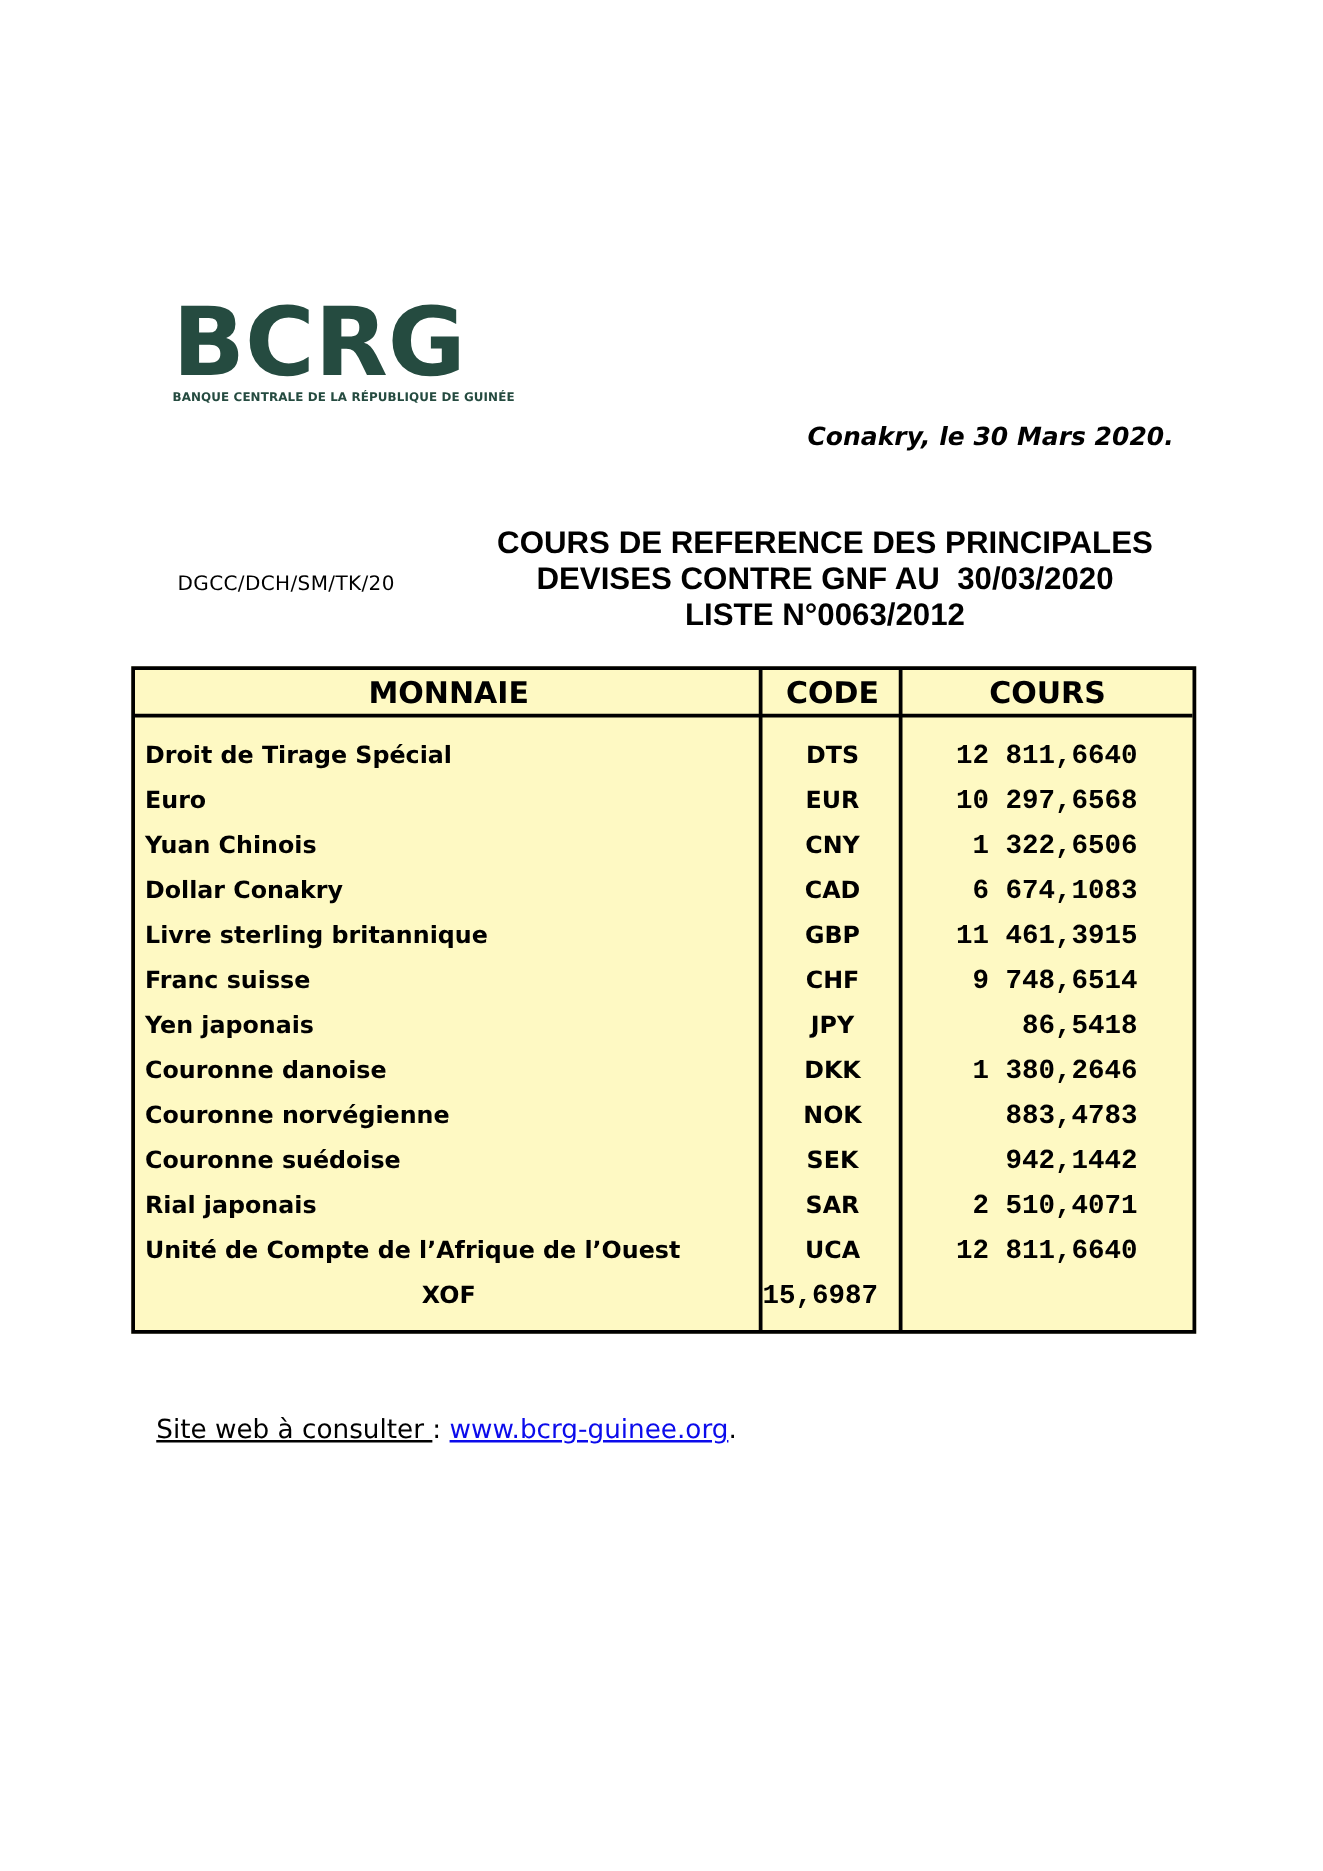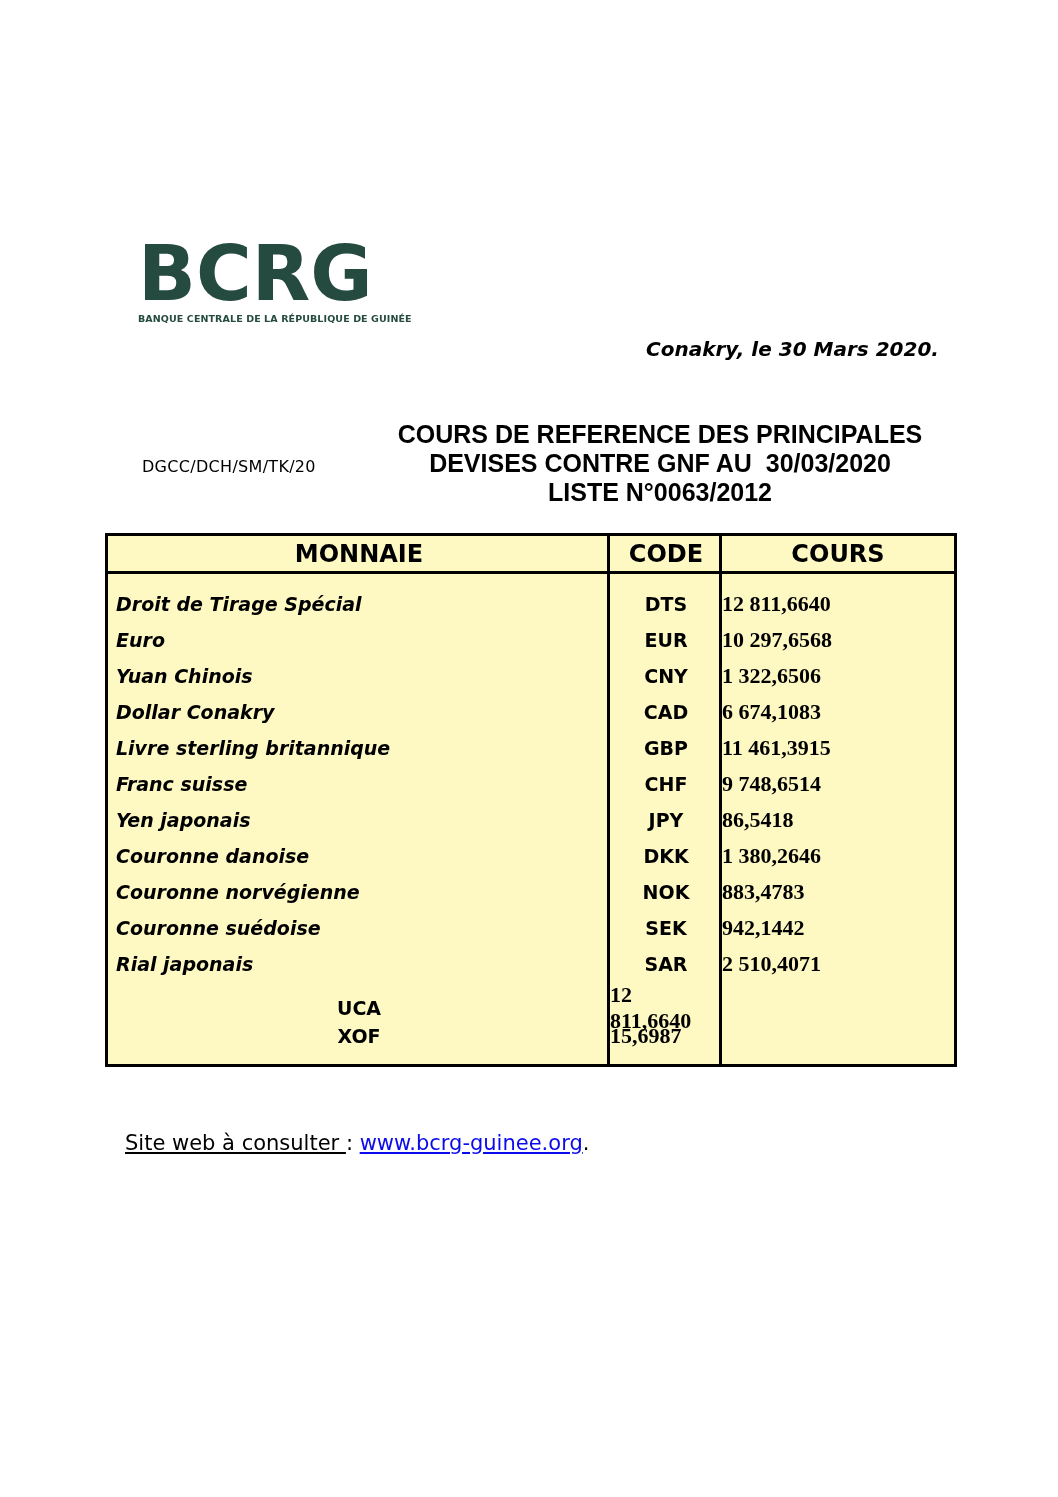--- a/index.html
+++ b/index.html
@@ -51,25 +51,25 @@
   .thead {
     display:grid; grid-template-columns:502px 112px 1fr;
     height:35px; border-bottom:3px solid #000; align-items:center;
   }
   .th { text-align:center; font-weight:bold; font-size:24px; }
   .tbody { padding:12px 0 10px 0; }
   .trow {
     display:grid; grid-template-columns:502px 112px 1fr;
     height:36px; align-items:center;
   }
-  .td-monnaie { padding-left:8px; font-weight:bold; font-size:19px; white-space:nowrap;font-style:italic; }
+  .td-monnaie { padding-left:8px; font-weight:bold; font-size:19px; white-space:nowrap; }
   .td-code    { text-align:center; font-weight:bold; font-size:19px; }
   .td-cours   {
-    text-align:left; padding-right:29px;
-    font-family:Liberation Serif, serif; font-weight:bold; font-size:22px;
+    text-align:right; padding-right:44px;
+    font-family:Liberation Mono, monospace; font-weight:bold; font-size:22px;
   }
 
   
   .footer {
     position:absolute; left:125px; top:1131px;
     font-size:21px; font-weight:normal; white-space:pre;
   }
   .site-label { text-decoration:underline; }
   .site-link  { color:#0b0beb; text-decoration:underline; cursor:pointer; }
 </style>
@@ -185,20 +185,21 @@
         <div class="td-monnaie">Couronne suédoise</div>
         <div class="td-code">SEK</div>
         <div class="td-cours">942,1442</div>
       </div>
       <div class="trow">
         <div class="td-monnaie">Rial japonais</div>
         <div class="td-code">SAR</div>
         <div class="td-cours">2 510,4071</div>
       </div>
       <div class="trow">
+        <div class="td-monnaie">Unité de Compte de l’Afrique de l’Ouest</div>
         <div class="td-code">UCA</div>
         <div class="td-cours">12 811,6640</div>
       </div>
       <div class="trow">
         <div class="td-code">XOF</div>
         <div class="td-cours">15,6987</div>
       </div>
     </div>
   </div>
 

